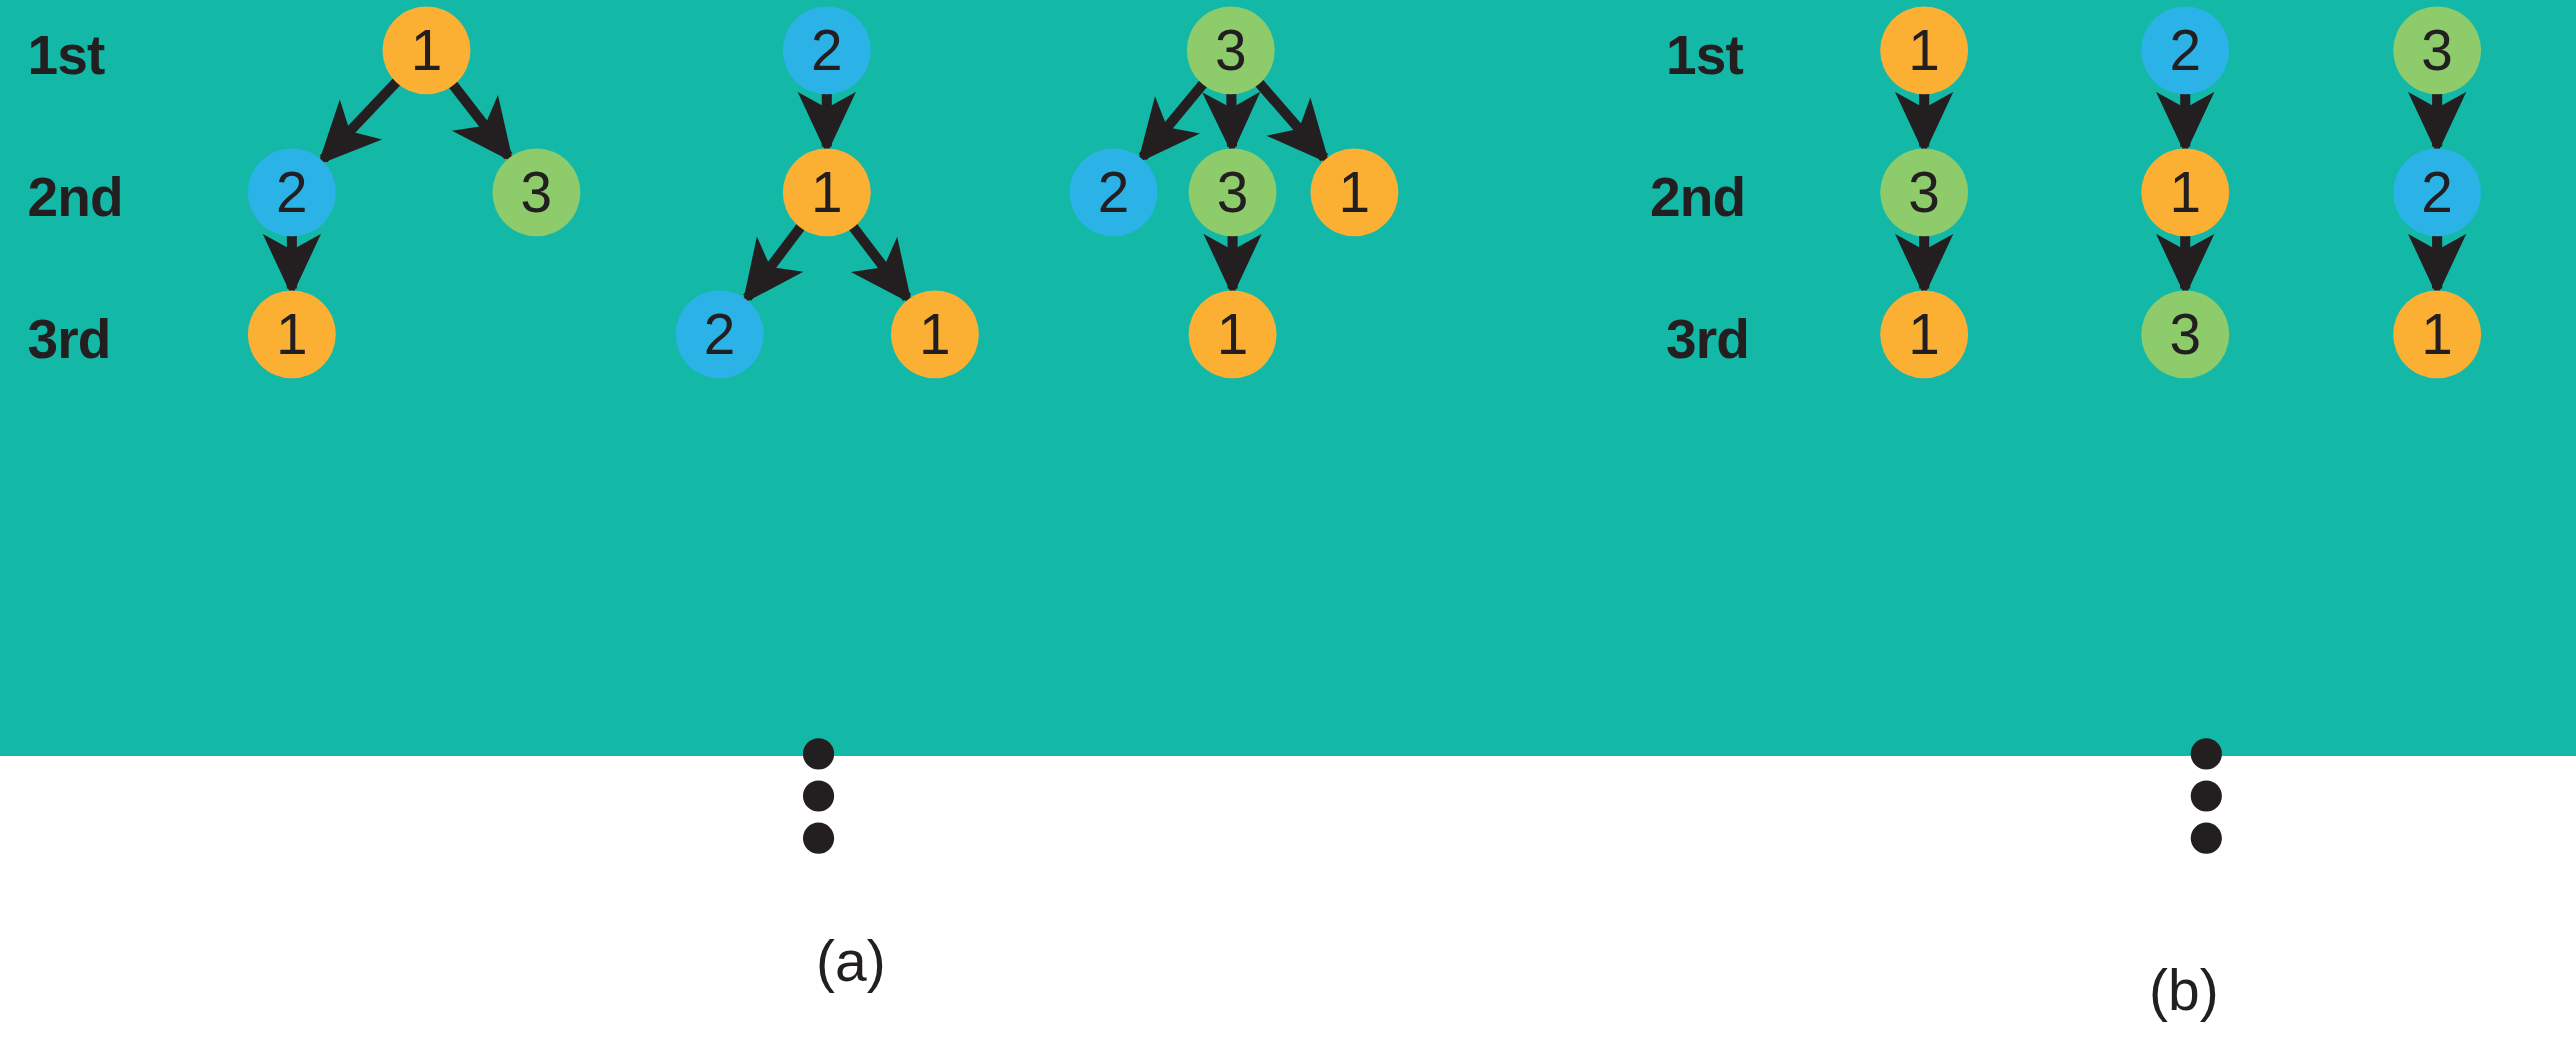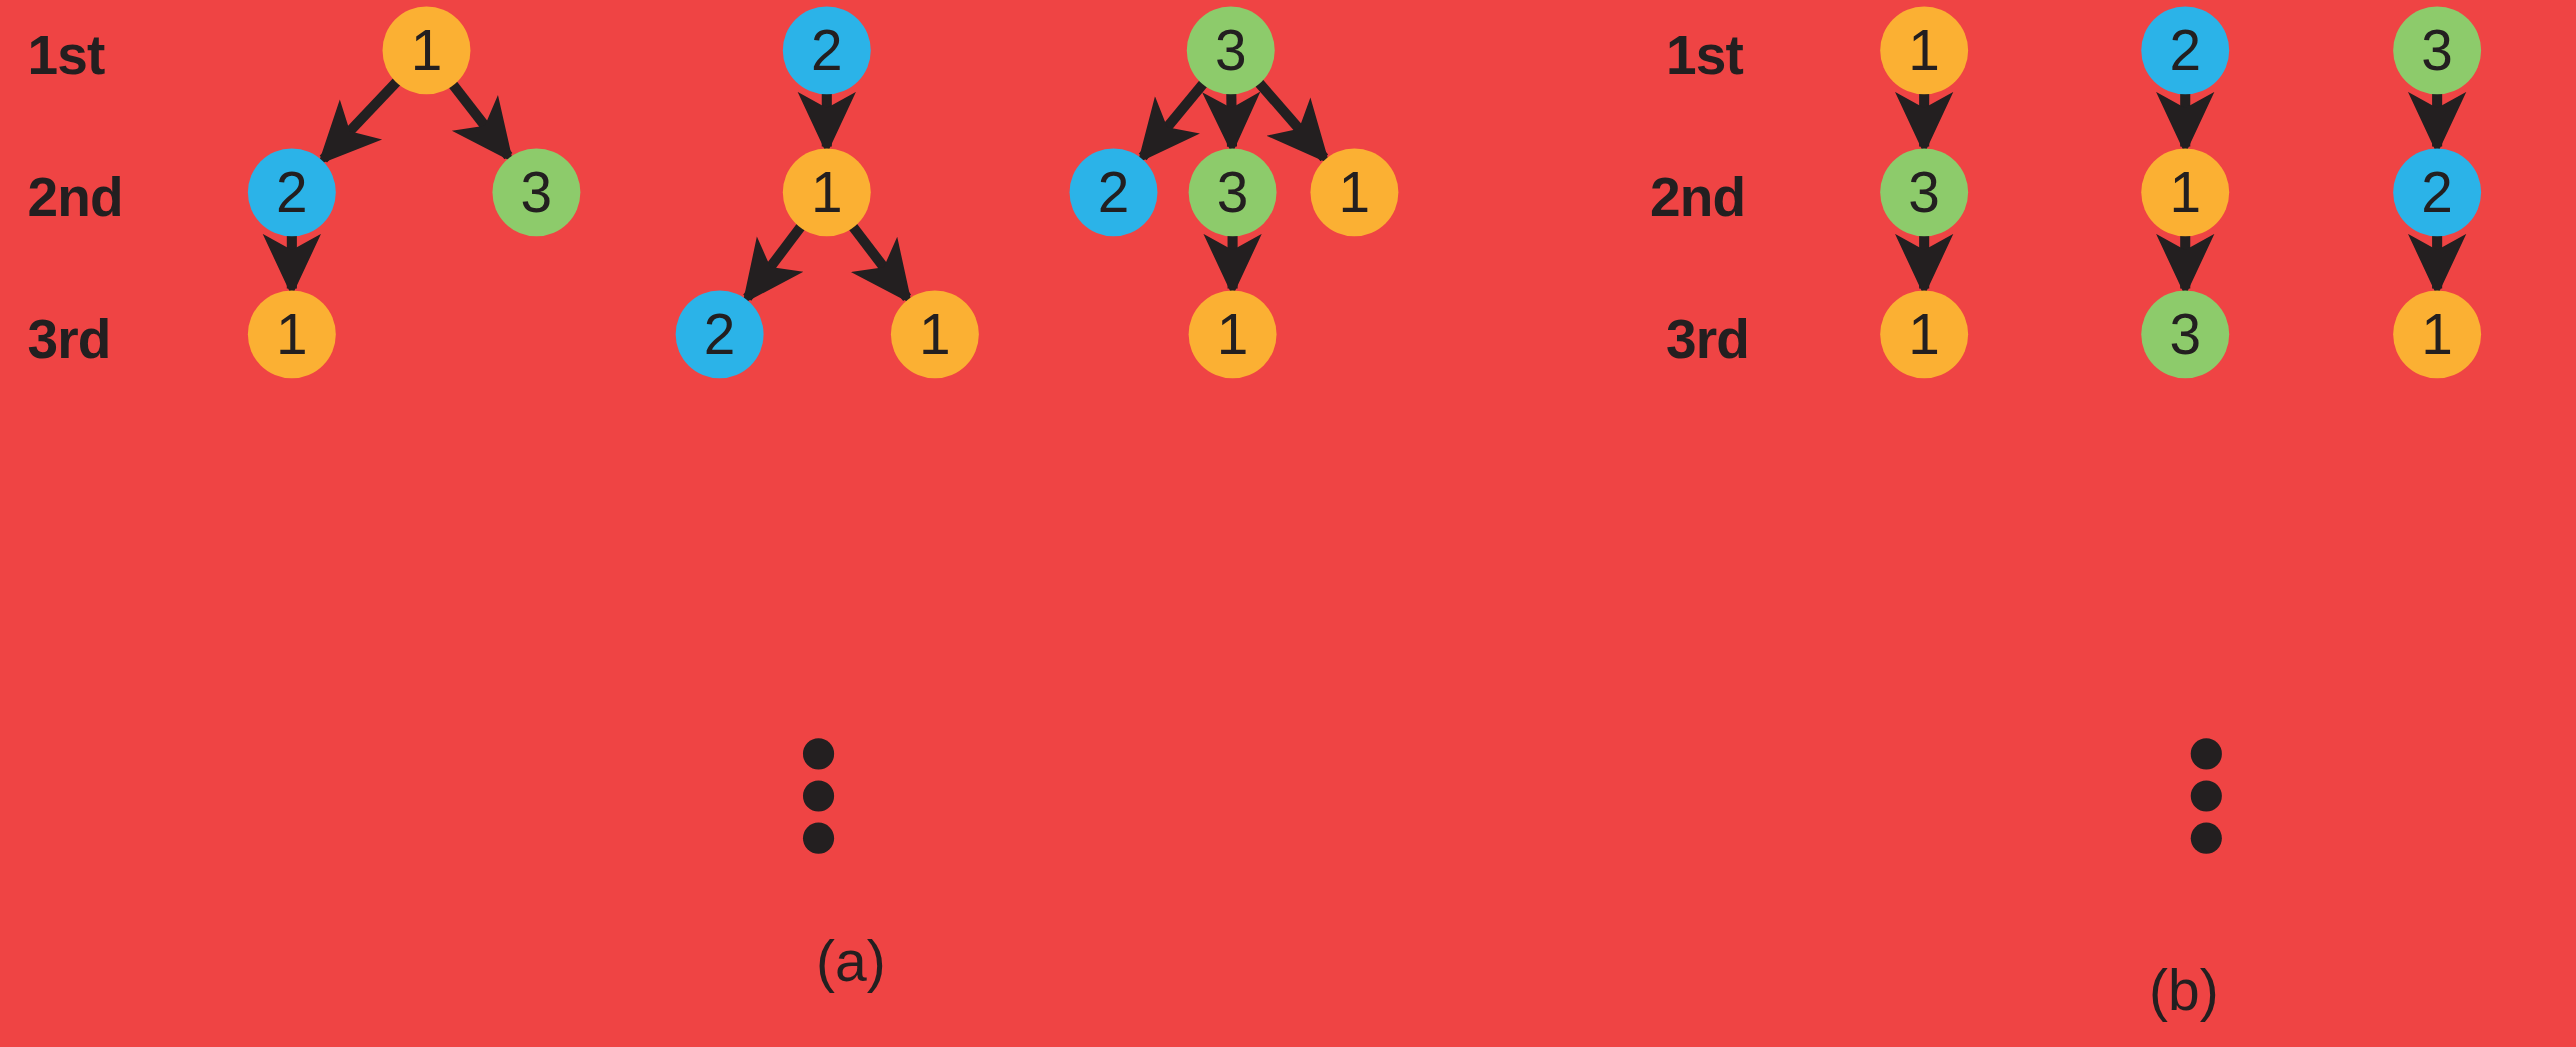--- a/index.html
+++ b/index.html
@@ -1,18 +1,18 @@
 <!DOCTYPE html>
 <html style="font-size:14.7px"><head>
 <meta charset="utf-8">
 <style>
   html,body{margin:0;padding:0;background:#ffffff;}
   body{width:2576px;height:1047px;overflow:hidden;
        font-family:"Liberation Sans", sans-serif;}
-  #stage{position:relative;width:2576px;height:1047px;background:#ef4444;}
+  #stage{position:relative;width:2576px;height:756px;background:#14b8a6;}
   svg.layer{position:absolute;left:0;top:0;width:2576px;height:1047px;}
   .rowlabel{position:absolute;font-weight:bold;font-size:55px;color:#231f20;
             letter-spacing:-0.9px;white-space:nowrap;line-height:1;}
   .panellabel{position:absolute;font-size:57px;color:#231f20;white-space:nowrap;line-height:1;}
   .nodetext{font-size:62px;fill:#231f20;font-family:"Liberation Sans", sans-serif;}
 </style>
 </head>
 <body>
 
 <div id="stage">

